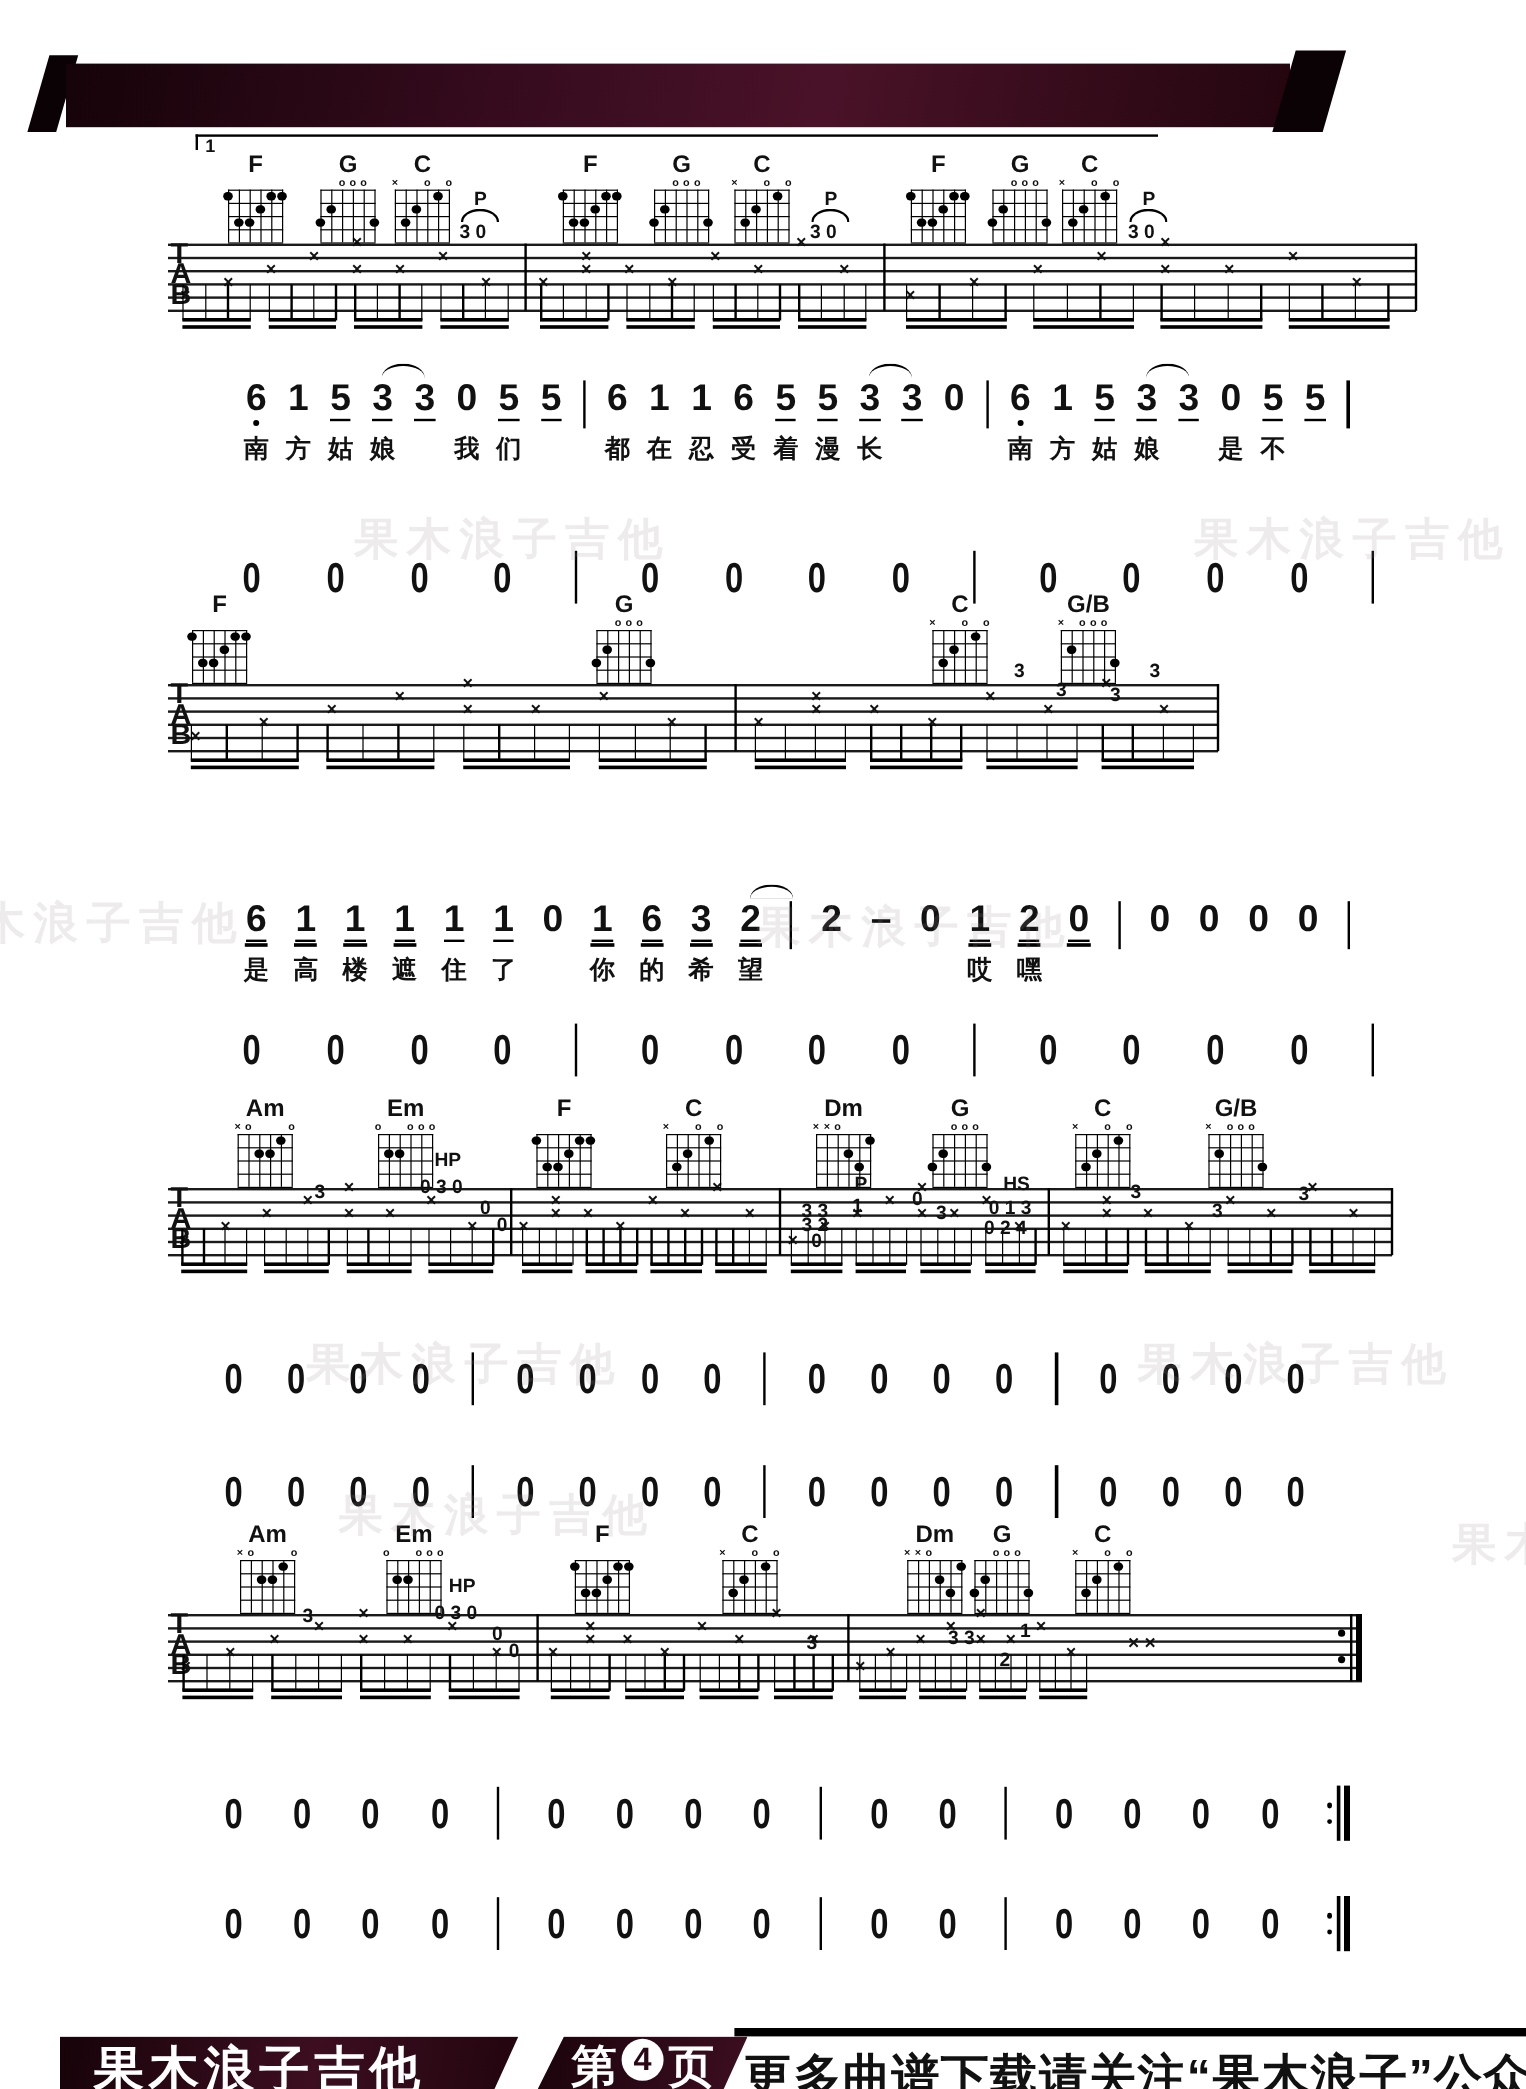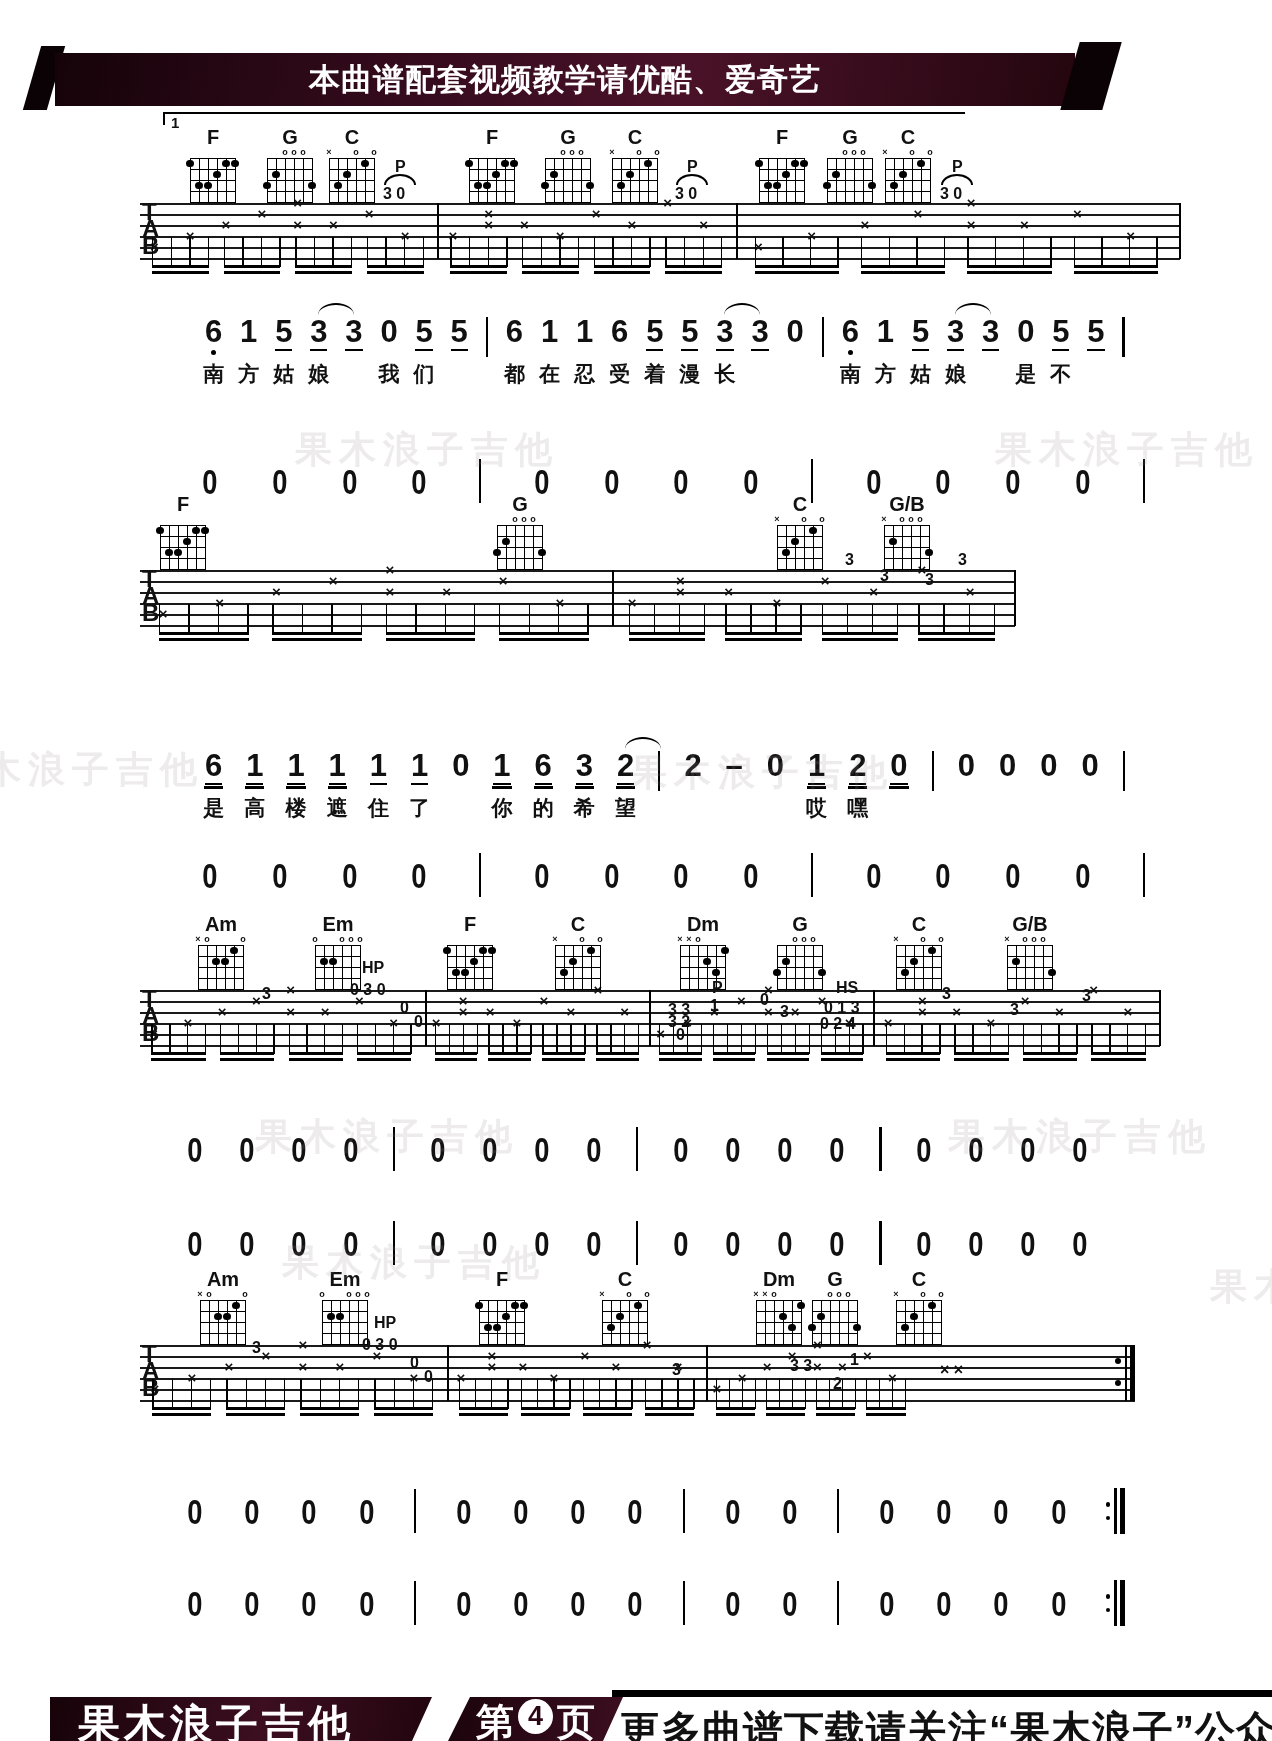--- a/index.html
+++ b/index.html
@@ -78,21 +78,20 @@
   .bbline{position:absolute;left:612px;top:1690px;width:660px;height:7px;background:#000;}
   .bbpromo{position:absolute;left:620px;top:1703px;font-weight:700;font-size:40px;
        white-space:nowrap;letter-spacing:1px;}
 </style>
 </head>
 <body>
 
 <div id="page">
   <div class="wedge" style="left:32px;top:46px;width:24px;height:64px;"></div>
   <div class="banner">
-    <span>本曲谱配套视频教学请优酷、爱奇艺</span>
   </div>
   <div class="wedge" style="left:1070px;top:42px;width:42px;height:68px;"></div>
 
   <div id="music">
       <div class="staff" style="left: 140px; top: 203px; width: 1040px; height: 90px;">
         <div class="sl" style="top: 0px;"></div>
         <div class="sl" style="top: 11px;"></div>
         <div class="sl" style="top: 22px;"></div>
         <div class="sl" style="top: 33px;"></div>
         <div class="sl" style="top: 44px;"></div>

